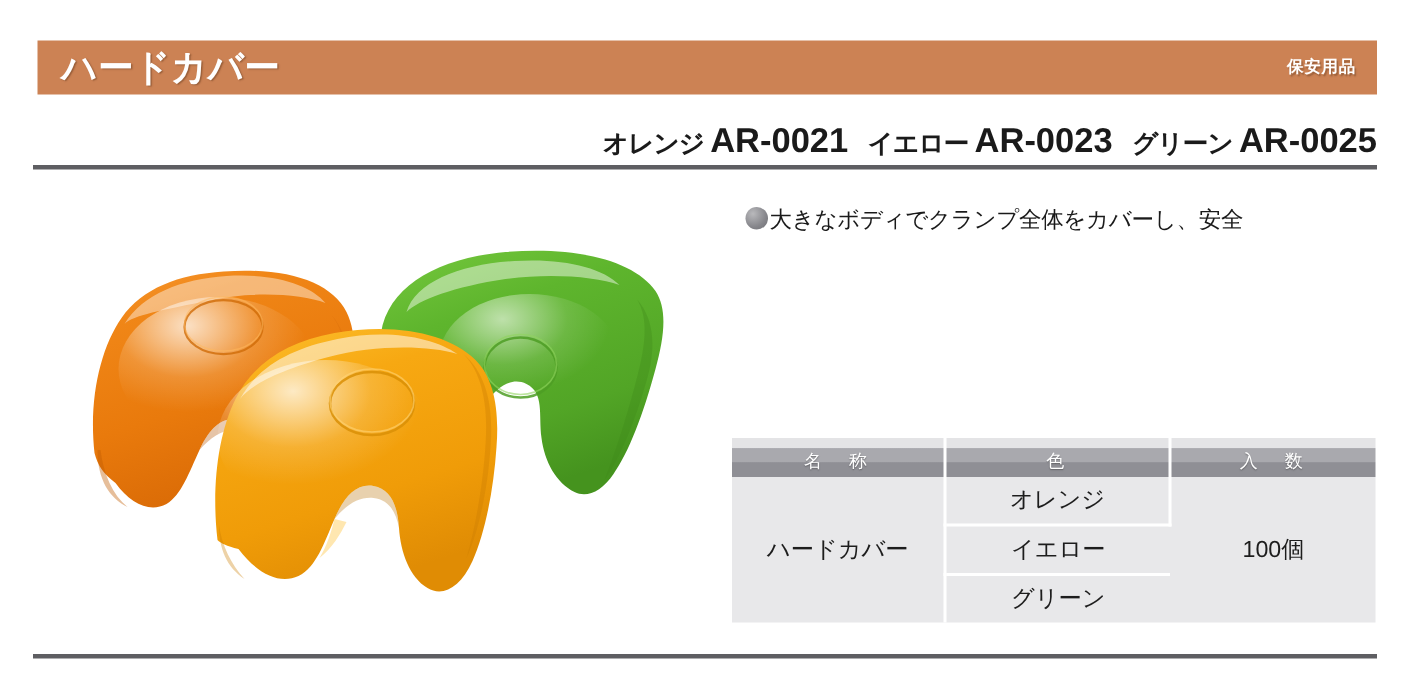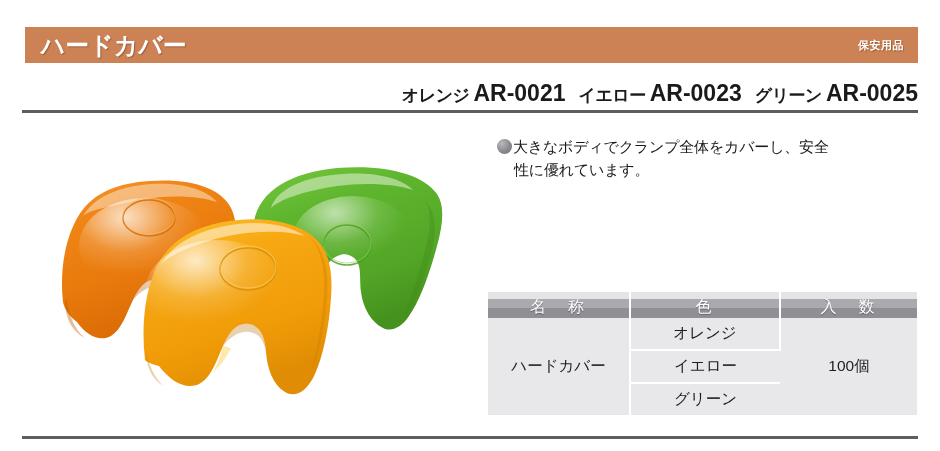--- a/index.html
+++ b/index.html
@@ -75,21 +75,21 @@
   .spec-table{
     position:absolute;left:488px;top:292px;width:429px;height:120px;
     border-collapse:collapse;table-layout:fixed;
     font-size:15px;color:#1d1d1d;
   }
   .spec-table col.c-name{width:142px;}
   .spec-table col.c-color{width:150px;}
   .spec-table col.c-qty{width:137px;}
 
   .spec-table th{
-    height:26px;padding:0;font-weight:normal;font-size:16px;
+    height:26px;padding:0;font-weight:normal;font-size:12px;
     color:#ffffff;text-align:center;letter-spacing:3px;
     background:linear-gradient(to bottom,#e4e4e6 0%,#e4e4e6 26%,#a9a9ae 27%,#a9a9ae 62%,#8f8f95 63%,#8f8f95 100%);
     border-right:2px solid #ffffff;
     text-shadow:0 1px 1px rgba(0,0,0,.35);
   }
   .spec-table th:last-child{border-right:none;text-decoration:underline;}
   .spec-table th .hdr{display:inline-block;transform:translateY(2px);}
 
   .spec-table td{
     padding:0;text-align:center;height:31px;
@@ -111,21 +111,20 @@
 </div>
 
 <div class="model-line">
   <span class="jp">オレンジ</span><span class="thin-gap"></span><span class="code">AR-0021</span><span class="gap"></span><span class="jp">イエロー</span><span class="thin-gap"></span><span class="code">AR-0023</span><span class="gap"></span><span class="jp">グリーン</span><span class="thin-gap"></span><span class="code">AR-0025</span>
 </div>
 
 <div class="rule-top"></div>
 
 <div class="description">
   <span class="bullet"></span><span>大きなボディでクランプ全体をカバーし、安全</span>
-  <span class="line2">性に優れています。</span>
 </div>
 
 <div class="photo">
   <svg viewBox="0 0 430 265" xmlns="http://www.w3.org/2000/svg">
     <defs>
 
       <linearGradient id="gOrange" x1="0" y1="0" x2="0.35" y2="1">
         <stop offset="0%" stop-color="#f79a33"></stop>
         <stop offset="22%" stop-color="#f08617"></stop>
         <stop offset="62%" stop-color="#e97a0c"></stop>

